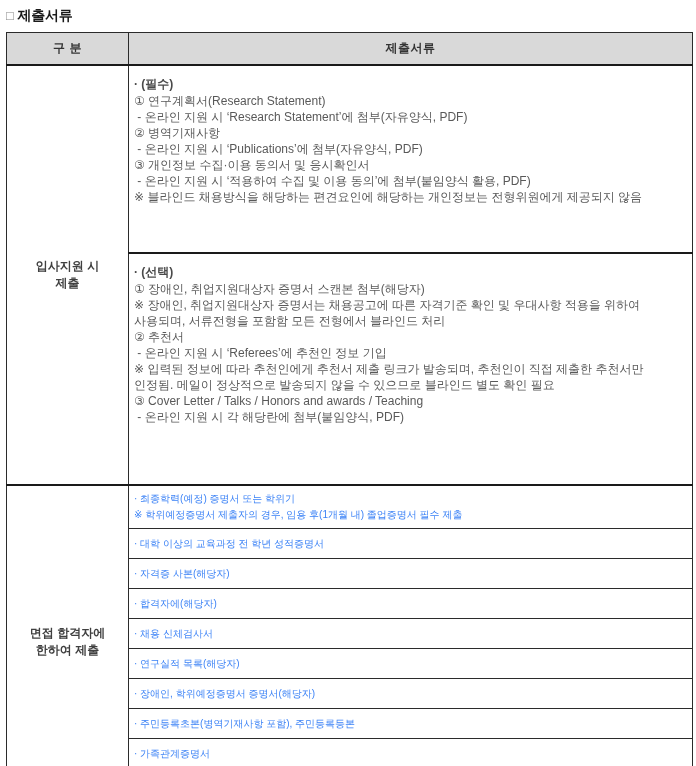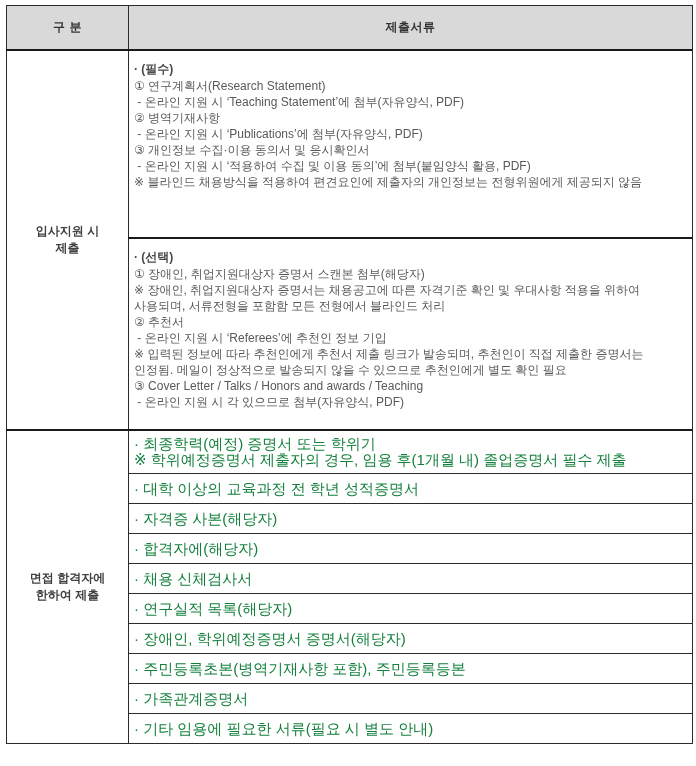--- a/index.html
+++ b/index.html
@@ -34,21 +34,21 @@
     table-layout: fixed;
     border: 1px solid #1a1a1a;
   }
   table.submission th,
   table.submission td {
     border: 1px solid #2b2b2b;
     box-sizing: border-box;
   }
   thead th {
     background: #d9d9d9;
-    height: 44px;
+    height: 32px;
     font-size: 12px;
     font-weight: bold;
     color: #333333;
     text-align: center;
     vertical-align: middle;
     border-bottom: 2px solid #1a1a1a !important;
     letter-spacing: 0.5px;
   }
   td.label-cell {
     text-align: center;
@@ -70,41 +70,44 @@
     font-weight: bold;
     color: #4a4a4a;
     margin-bottom: 1px;
   }
   .ln {
     white-space: pre-wrap;
     word-break: keep-all;
   }
   td.required-cell { height: 188px; }
   td.optional-cell {
-    height: 192px;
+    height: 232px;
     border-top: 2px solid #1a1a1a !important;
   }
   tr.sec2-first td {
     border-top: 2px solid #1a1a1a !important;
   }
   td.item-cell {
-    font-size: 15px;
-    color: #15803d;
+    font-size: 10px;
+    color: #3b82f6;
     vertical-align: middle;
     padding: 2px 8px 2px 5px;
     line-height: 16px;
     height: 30px;
   }
   td.item-cell-tall { height: 44px; }
 </style>
 </head>
 <body>
 
 <div class="page">
 
+  <div class="doc-title">
+    <span class="chk">□</span><span>제출서류</span>
+  </div>
 
   <table class="submission">
     <colgroup>
       <col style="width:122px">
       <col>
     </colgroup>
     <thead>
       <tr>
         <th>구 분</th>
         <th>제출서류</th>
@@ -113,40 +116,40 @@
     <tbody>
       <tr>
         <td class="label-cell" rowspan="2">
             <div class="ln">입사지원 시</div>
             <div class="ln">제출</div>
           </td>
         <td class="content required-cell">
           <div class="blk-title">· (필수)</div>
           <div>
               <div class="ln">① 연구계획서(Research Statement)</div>
-              <div class="ln"> - 온라인 지원 시 ‘Teaching Statement’에 첨부(자유양식, PDF)</div>
+              <div class="ln"> - 온라인 지원 시 ‘Research Statement’에 첨부(자유양식, PDF)</div>
               <div class="ln">② 병역기재사항</div>
               <div class="ln"> - 온라인 지원 시 ‘Publications’에 첨부(자유양식, PDF)</div>
               <div class="ln">③ 개인정보 수집·이용 동의서 및 응시확인서</div>
               <div class="ln"> - 온라인 지원 시 ‘적용하여 수집 및 이용 동의’에 첨부(붙임양식 활용, PDF)</div>
-              <div class="ln">※ 블라인드 채용방식을 적용하여 편견요인에 제출자의 개인정보는 전형위원에게 제공되지 않음</div>
+              <div class="ln">※ 블라인드 채용방식을 해당하는 편견요인에 해당하는 개인정보는 전형위원에게 제공되지 않음</div>
             </div>
         </td>
       </tr>
       <tr>
         <td class="content optional-cell">
           <div class="blk-title">· (선택)</div>
           <div>
               <div class="ln">① 장애인, 취업지원대상자 증명서 스캔본 첨부(해당자)</div>
               <div class="ln">※ 장애인, 취업지원대상자 증명서는 채용공고에 따른 자격기준 확인 및 우대사항 적용을 위하여 사용되며, 서류전형을 포함함 모든 전형에서 블라인드 처리</div>
               <div class="ln">② 추천서</div>
               <div class="ln"> - 온라인 지원 시 ‘Referees’에 추천인 정보 기입</div>
-              <div class="ln">※ 입력된 정보에 따라 추천인에게 추천서 제출 링크가 발송되며, 추천인이 직접 제출한 증명서는 인정됨. 메일이 정상적으로 발송되지 않을 수 있으므로 추천인에게 별도 확인 필요</div>
+              <div class="ln">※ 입력된 정보에 따라 추천인에게 추천서 제출 링크가 발송되며, 추천인이 직접 제출한 추천서만 인정됨. 메일이 정상적으로 발송되지 않을 수 있으므로 블라인드 별도 확인 필요</div>
               <div class="ln">③ Cover Letter / Talks / Honors and awards / Teaching</div>
-              <div class="ln"> - 온라인 지원 시 각 있으므로 첨부(자유양식, PDF)</div>
+              <div class="ln"> - 온라인 지원 시 각 해당란에 첨부(붙임양식, PDF)</div>
             </div>
         </td>
       </tr>
       <tr class="sec2-first">
         <td class="label-cell" rowspan="10">
             <div class="ln">면접 합격자에</div>
             <div class="ln">한하여 제출</div>
           </td>
         <td class="item-cell item-cell-tall">
             <div class="ln">· 최종학력(예정) 증명서 또는 학위기</div>

